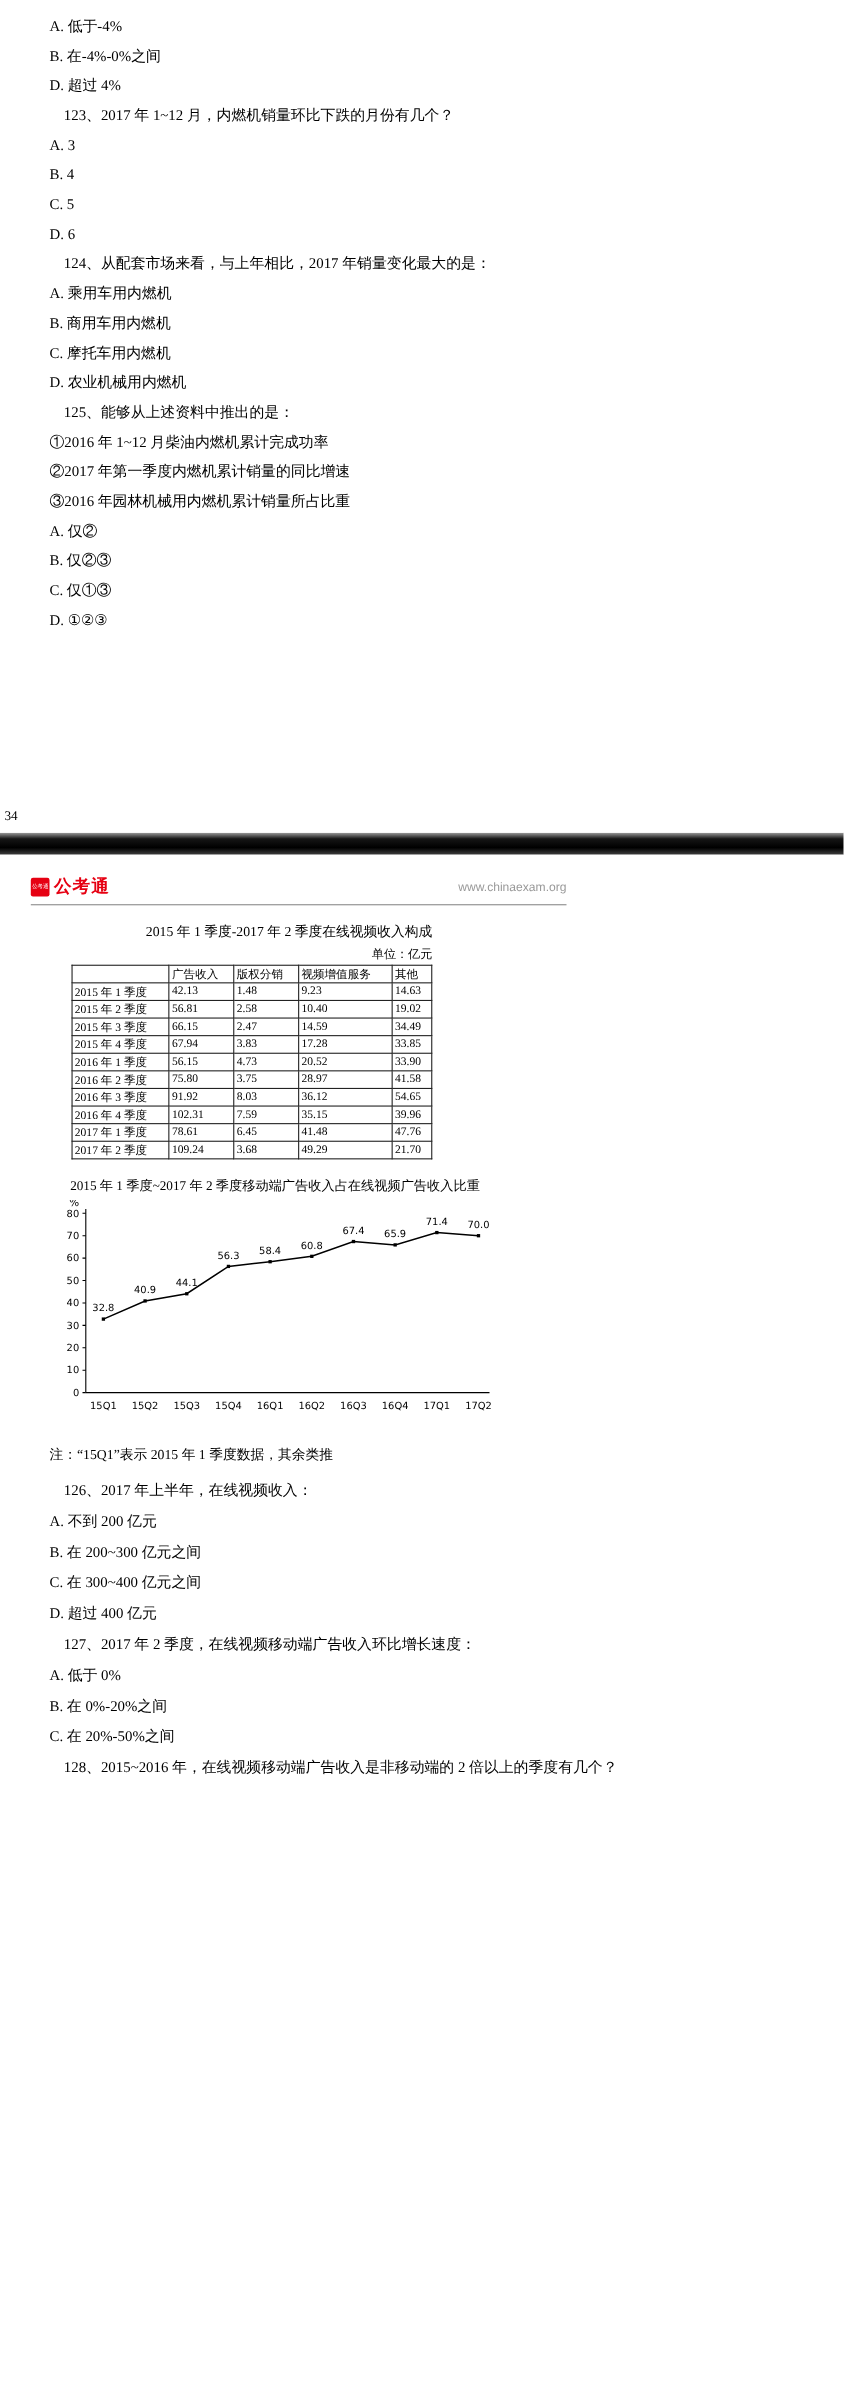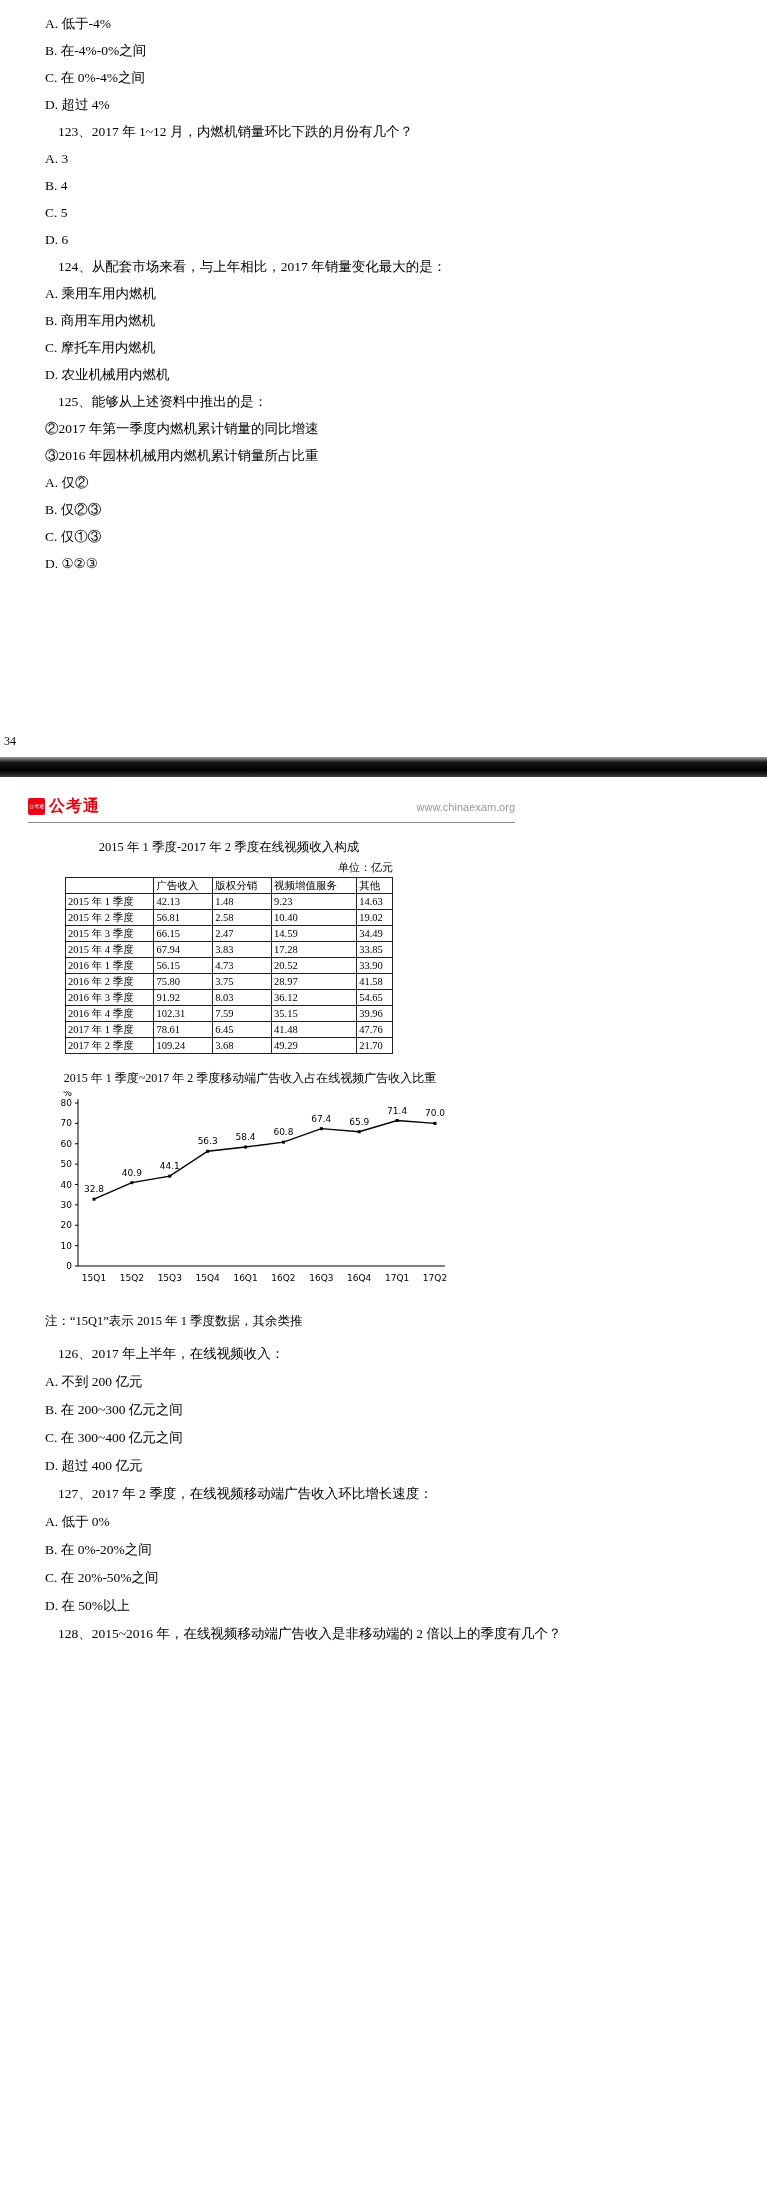--- a/index.html
+++ b/index.html
@@ -17,21 +17,21 @@
   .p1num{bottom:8px}
   .p2num{bottom:16px}
   
   .hdr{margin-left:28px;width:487px;height:32px;border-bottom:1px solid #8a8a8a;display:flex;align-items:center;justify-content:space-between}
   .logo{display:flex;align-items:center;gap:4px}
   .badge{width:17px;height:17px;background:#e60012;color:#fff;font-size:5px;line-height:5px;display:flex;align-items:center;justify-content:center;text-align:center;border-radius:2px;font-family:"Liberation Sans",sans-serif;overflow:hidden}
   .logoname{color:#e60012;font-weight:bold;font-size:16px;font-family:"Liberation Sans",sans-serif;letter-spacing:1px}
   .url{color:#999;font-size:11px;font-family:"Liberation Sans",sans-serif}
   
   .table-wrap{width:328px;margin:16px 0 0 65px}
-  .tbl-title{text-align:center;font-size:12.5px}
+  .tbl-title{text-align:right;font-size:12.5px}
   .tbl-unit{text-align:right;font-size:11px;margin-top:4px}
   table{border-collapse:collapse;width:100%;margin-top:2px}
   th,td{border:1px solid #222;font-size:10.5px;font-weight:normal;text-align:left;height:16px;padding:0 2px;white-space:nowrap}
   
   .chart-wrap{width:420px;margin:16px 0 0 40px}
   .chart-title{text-align:center;font-size:12px;margin-bottom:4px}
   svg text{font-family:"DejaVu Sans",sans-serif;fill:#000}
   
   .note{margin:16px 0 0 45px;font-size:12.5px}
   .q-lines{margin:10px 0 0 45px}
@@ -42,33 +42,33 @@
 </style>
 </head>
 <body>
 
 <div>
 
   <div class="page page1">
     <div class="q-col">
         <div class="tline">A. 低于-4%</div>
         <div class="tline">B. 在-4%-0%之间</div>
-        <div class="tline">C. 在 0%-4%之间</div>
         <div class="tline">D. 超过 4%</div>
         <div class="tline indent">123、2017 年 1~12 月，内燃机销量环比下跌的月份有几个？</div>
         <div class="tline">A. 3</div>
         <div class="tline">B. 4</div>
         <div class="tline">C. 5</div>
         <div class="tline">D. 6</div>
         <div class="tline indent">124、从配套市场来看，与上年相比，2017 年销量变化最大的是：</div>
         <div class="tline">A. 乘用车用内燃机</div>
         <div class="tline">B. 商用车用内燃机</div>
         <div class="tline">C. 摩托车用内燃机</div>
         <div class="tline">D. 农业机械用内燃机</div>
         <div class="tline indent">125、能够从上述资料中推出的是：</div>
+        <div class="tline">①2016 年 1~12 月柴油内燃机累计完成功率</div>
         <div class="tline">②2017 年第一季度内燃机累计销量的同比增速</div>
         <div class="tline">③2016 年园林机械用内燃机累计销量所占比重</div>
         <div class="tline">A. 仅②</div>
         <div class="tline">B. 仅②③</div>
         <div class="tline">C. 仅①③</div>
         <div class="tline">D. ①②③</div>
       </div>
     <div class="pagenum p1num">34</div>
   </div>
 
@@ -235,21 +235,20 @@
     <div class="q-lines">
         <div class="tline indent">126、2017 年上半年，在线视频收入：</div>
         <div class="tline">A. 不到 200 亿元</div>
         <div class="tline">B. 在 200~300 亿元之间</div>
         <div class="tline">C. 在 300~400 亿元之间</div>
         <div class="tline">D. 超过 400 亿元</div>
         <div class="tline indent">127、2017 年 2 季度，在线视频移动端广告收入环比增长速度：</div>
         <div class="tline">A. 低于 0%</div>
         <div class="tline">B. 在 0%-20%之间</div>
         <div class="tline">C. 在 20%-50%之间</div>
-        <div class="tline">D. 在 50%以上</div>
         <div class="tline indent">128、2015~2016 年，在线视频移动端广告收入是非移动端的 2 倍以上的季度有几个？</div>
       </div>
 
     <div class="watermark">
       <div class="wm1">留学社1区</div>
       <div class="wm2">bbs.liuxue86.com</div>
     </div>
 
     <div class="pagenum p2num">35</div>
   </div>

